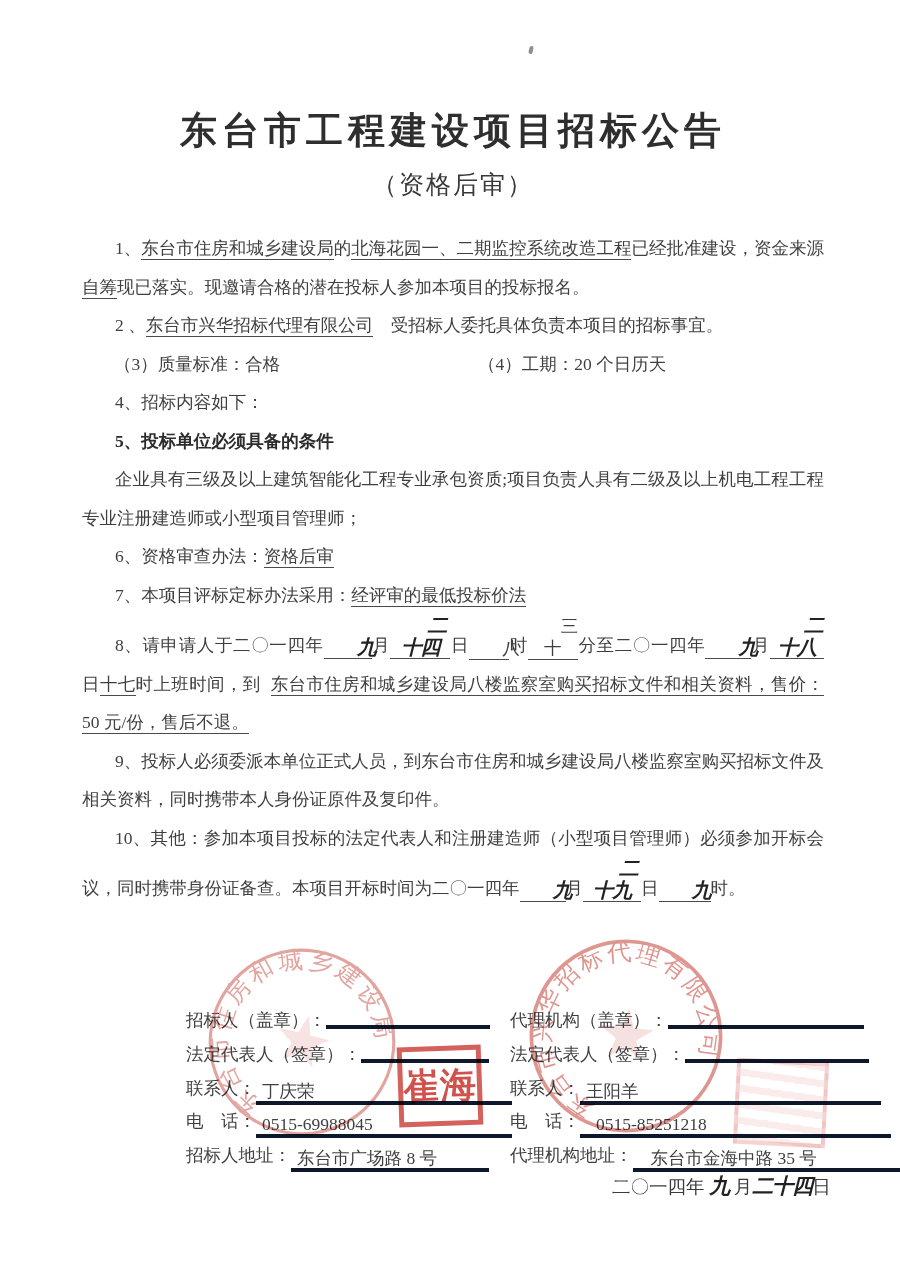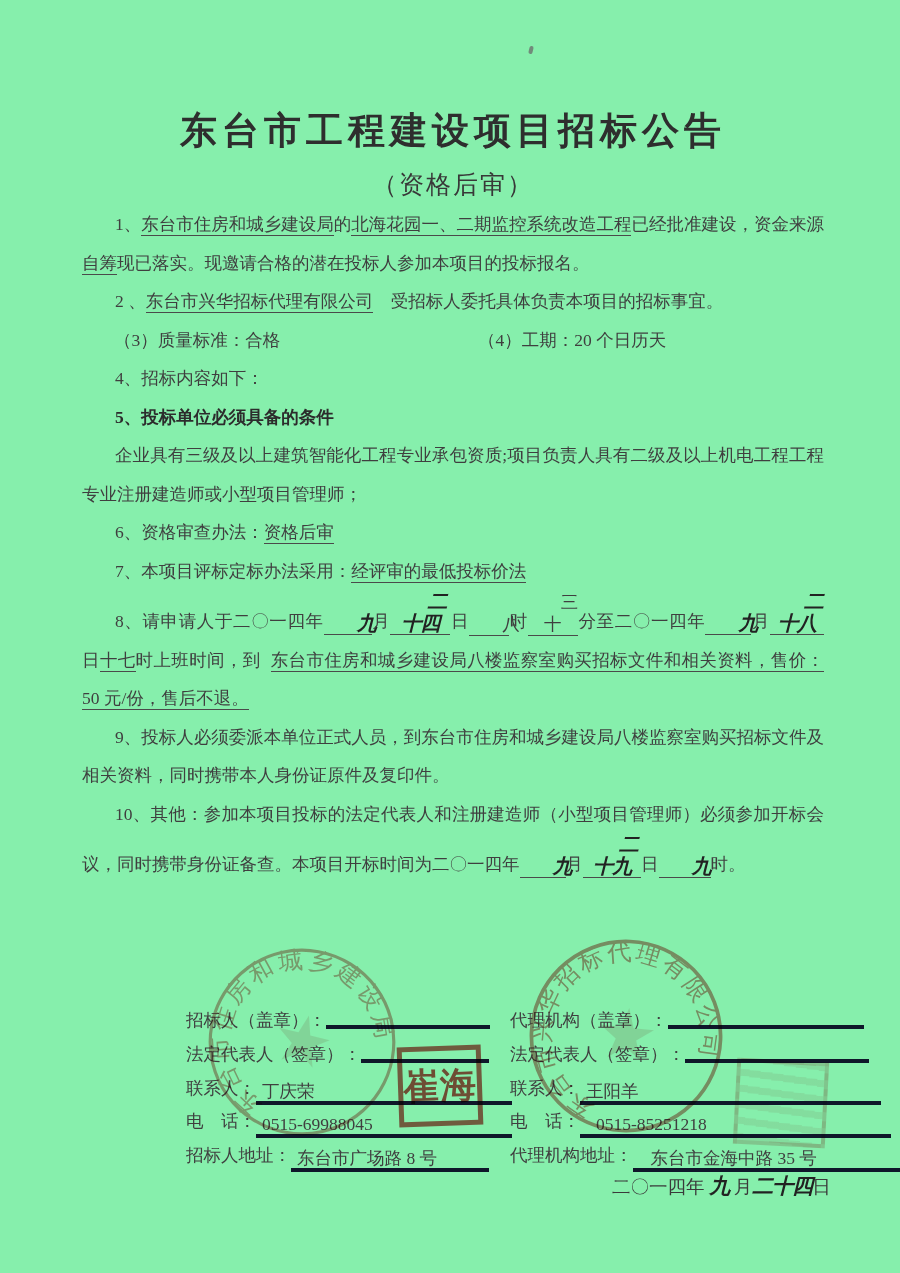--- a/index.html
+++ b/index.html
@@ -1,20 +1,20 @@
 <!DOCTYPE html>
 <html><head>
 <meta charset="utf-8">
 <style>
   html,body{margin:0;padding:0;background:#e9e9e9;}
-  .page{position:relative;width:900px;height:1273px;margin:0 auto;background:#86efac;
+  .page{position:relative;width:900px;height:1273px;margin:0 auto;background:#ffffff;
         font-family:"Liberation Serif","DejaVu Serif",serif;color:#3f3f3f;overflow:hidden;}
   .doc{position:absolute;left:82px;right:76px;top:106px;}
   .title{font-size:37px;font-weight:700;text-align:center;color:#2e2e2e;letter-spacing:5px;margin:0 0 12px 0;}
-  .subtitle{font-size:25px;text-align:center;margin:0 0 4px 0;letter-spacing:2px;color:#383838;font-family:Liberation Serif, serif;}
+  .subtitle{font-size:25px;text-align:center;margin:0 0 28px 0;letter-spacing:2px;color:#383838;font-family:Liberation Serif, serif;}
   .para{margin:0;font-size:17.5px;line-height:38.5px;text-align:justify;}
   .ind{text-indent:33px;}
   .ind2{text-indent:16px;}
   .b{font-weight:700;color:#2c2c2c;}
   .u{border-bottom:1px solid #4a4a4a;padding-bottom:1px;}
   .blank{display:inline-block;border-bottom:1px solid #4a4a4a;text-align:center;
          line-height:22px;vertical-align:-3px;}
   .hw{font-weight:700;font-style:italic;font-size:20px;color:#222;letter-spacing:-1px;}
   .w1{display:inline-block;width:380px;}
   .gapL{margin-left:10px;}

